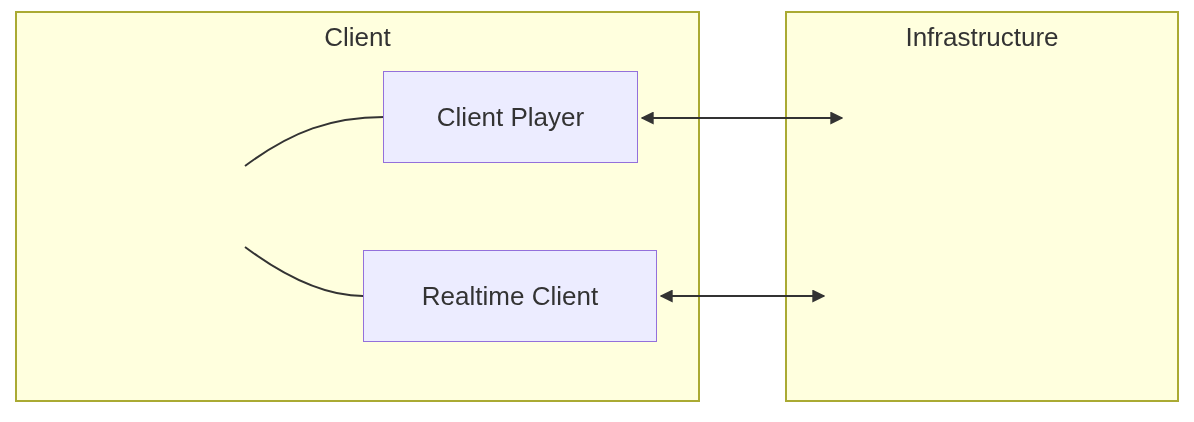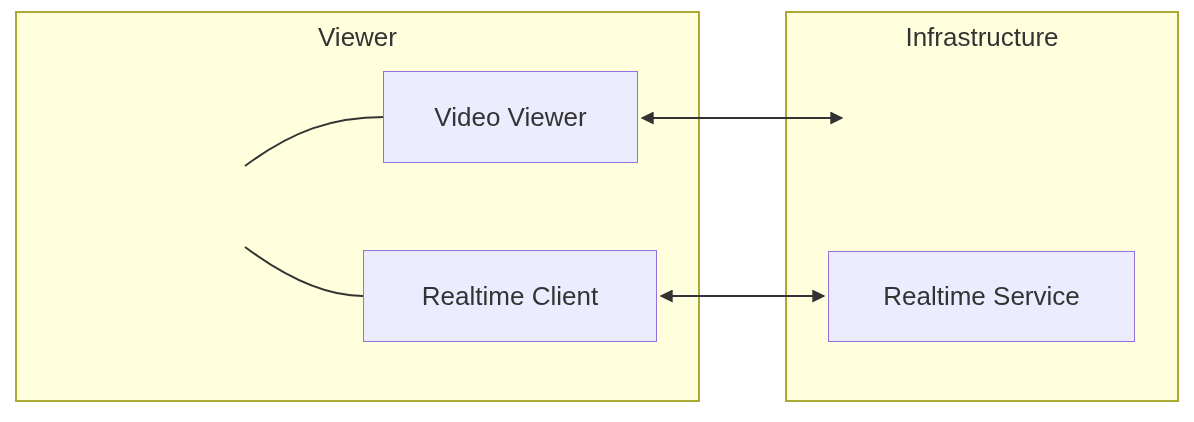--- a/index.html
+++ b/index.html
@@ -65,46 +65,43 @@
   .node-realtime-client { left: 363px; top: 250px; width: 294px; height: 92px; justify-content: center; }
   .node-media-servers   { left: 846px; top: 71px;  width: 271px; height: 92px; }
   .node-realtime-service{ left: 828px; top: 251px; width: 307px; height: 91px; }
 </style>
 </head>
 <body>
 
 <div class="diagram">
 
   <div class="cluster cluster-client">
-    <div class="cluster-title">Viewer</div>
+    <div class="cluster-title">Client</div>
   </div>
 
   <div class="cluster cluster-infrastructure">
     <div class="cluster-title">Infrastructure</div>
   </div>
 
   <svg class="edges" viewBox="0 0 1194 422" xmlns="http://www.w3.org/2000/svg">
     <defs>
       <marker id="arrowhead" viewBox="0 0 10 10" refX="9" refY="5" markerWidth="6.5" markerHeight="6.5" orient="auto-start-reverse">
         <path d="M 0 0 L 10 5 L 0 10 z" fill="#333333"></path>
       </marker>
     </defs>
     <path d="M 245 166 C 292 131, 332 117, 384 117" fill="none" stroke="#333333" stroke-width="2"></path>
     <path d="M 245 247 C 292 282, 332 296, 363 296" fill="none" stroke="#333333" stroke-width="2"></path>
     <path d="M 642 118 L 842 118" fill="none" stroke="#333333" stroke-width="2" marker-start="url(#arrowhead)" marker-end="url(#arrowhead)"></path>
     <path d="M 661 296 L 824 296" fill="none" stroke="#333333" stroke-width="2" marker-start="url(#arrowhead)" marker-end="url(#arrowhead)"></path>
   </svg>
 
   <div class="node node-video-player">
-    <span>Video Viewer</span>
+    <span>Client Player</span>
   </div>
 
 
   <div class="node node-realtime-client">
     <span>Realtime Client</span>
   </div>
 
 
-  <div class="node node-realtime-service">
-    <span>Realtime Service</span>
-  </div>
 
 </div>
 
 </body></html>

